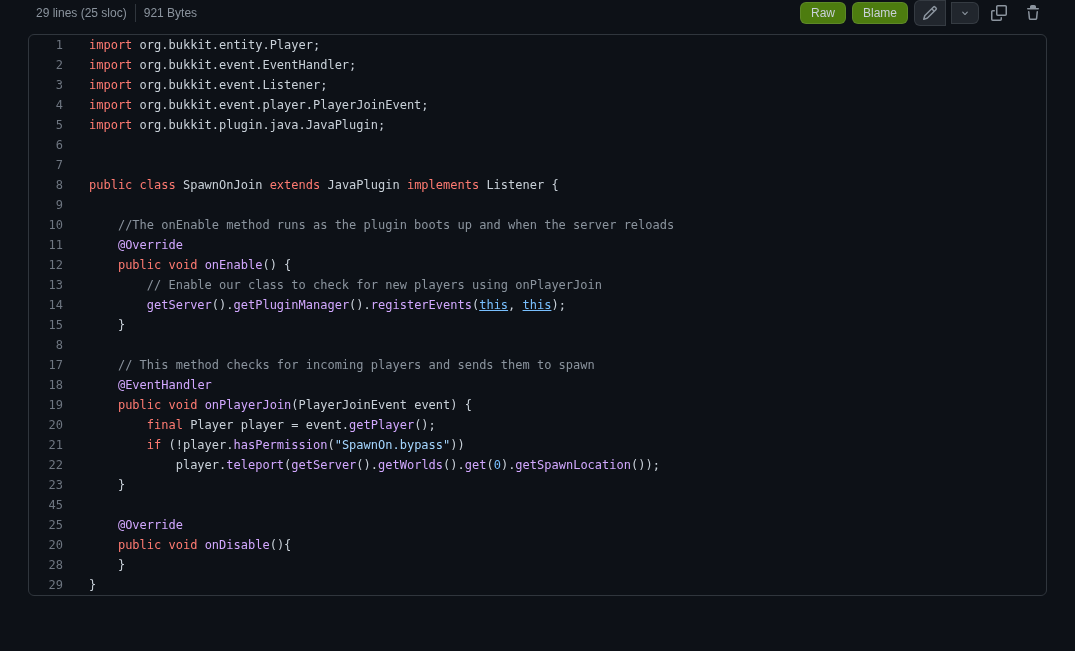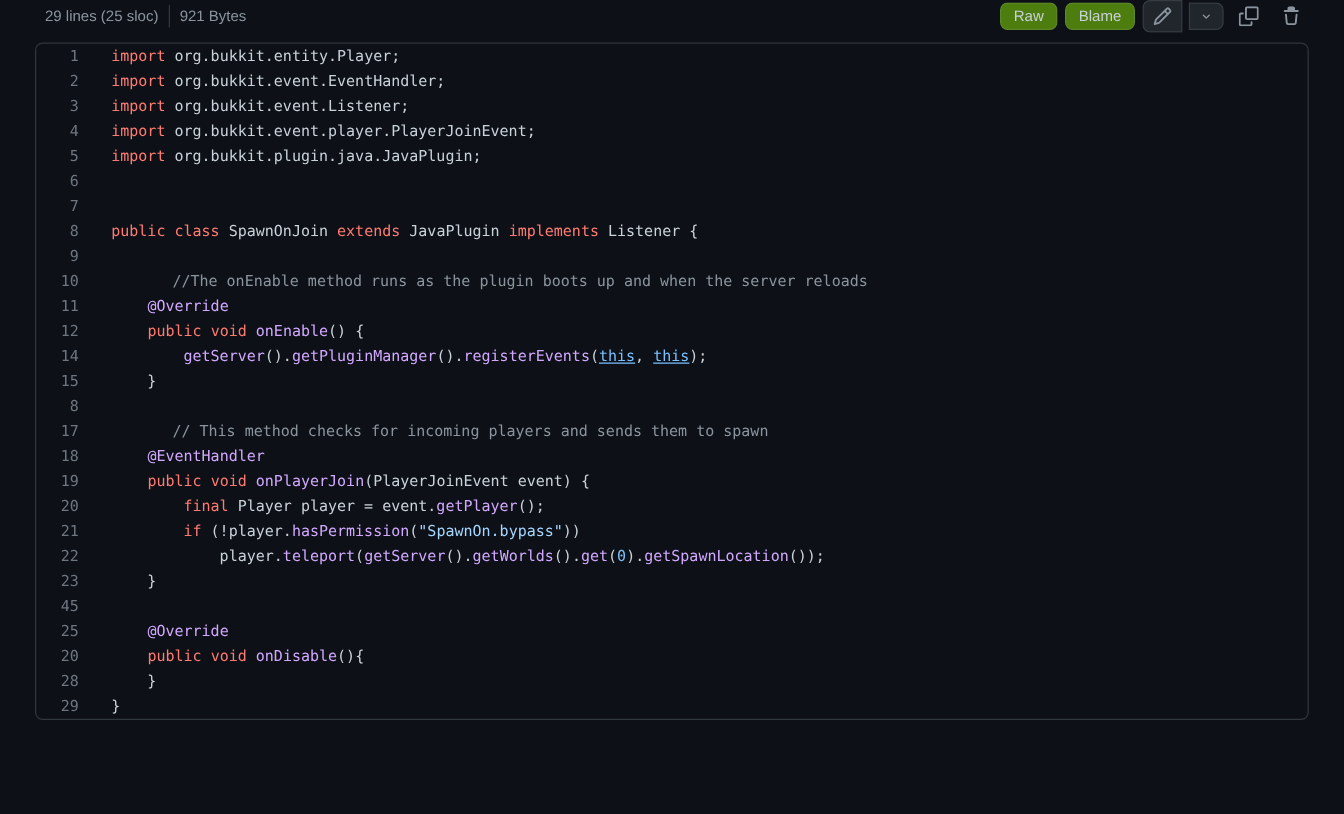--- a/index.html
+++ b/index.html
@@ -86,21 +86,21 @@
     vertical-align: top;
   }
   .code-table td.src {
     padding: 0 10px;
     white-space: pre;
     color: #c9d1d9;
   }
   .kw { color: #ff7b72; }
   .fn { color: #d2a8ff; }
   .str { color: #a5d6ff; }
-  .cmt { color: #8b949e; margin-left: 20px; }
+  .cmt { color: #8b949e; }
   .num { color: #79c0ff; }
   .const { color: #79c0ff; text-decoration: underline; }
   svg { display: block; }
 </style>
 </head>
 <body>
 
 <div class="container">
   <div class="file-header">
     <div class="file-info">
@@ -180,20 +180,24 @@
           </tr>
           <tr>
             <td class="lineno">11</td>
             <td class="src">    <span class="fn">@Override</span></td>
           </tr>
           <tr>
             <td class="lineno">12</td>
             <td class="src">    <span class="kw">public</span> <span class="kw">void</span> <span class="fn">onEnable</span>() {</td>
           </tr>
           <tr>
+            <td class="lineno">13</td>
+            <td class="src">        <span class="cmt">// Enable our class to check for new players using onPlayerJoin</span></td>
+          </tr>
+          <tr>
             <td class="lineno">14</td>
             <td class="src">        <span class="fn">getServer</span>().<span class="fn">getPluginManager</span>().<span class="fn">registerEvents</span>(<span class="const">this</span>, <span class="const">this</span>);</td>
           </tr>
           <tr>
             <td class="lineno">15</td>
             <td class="src">    }</td>
           </tr>
           <tr>
             <td class="lineno">8</td>
             <td class="src"></td>

